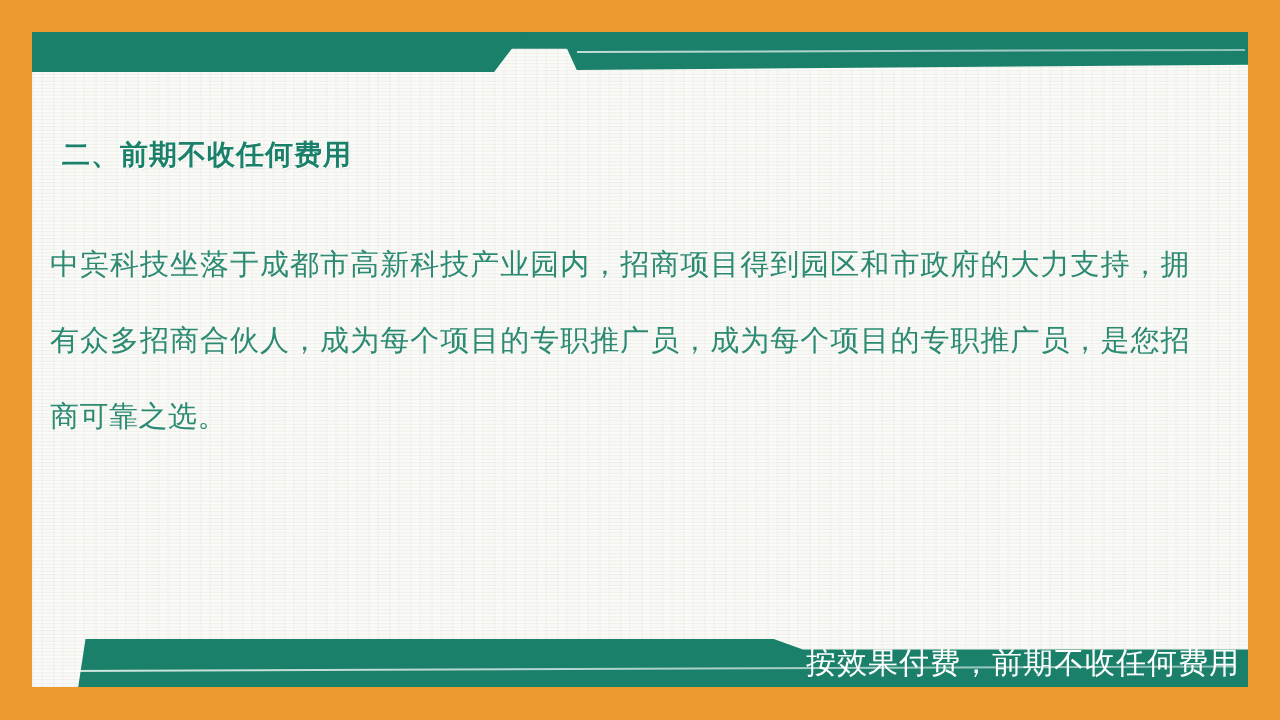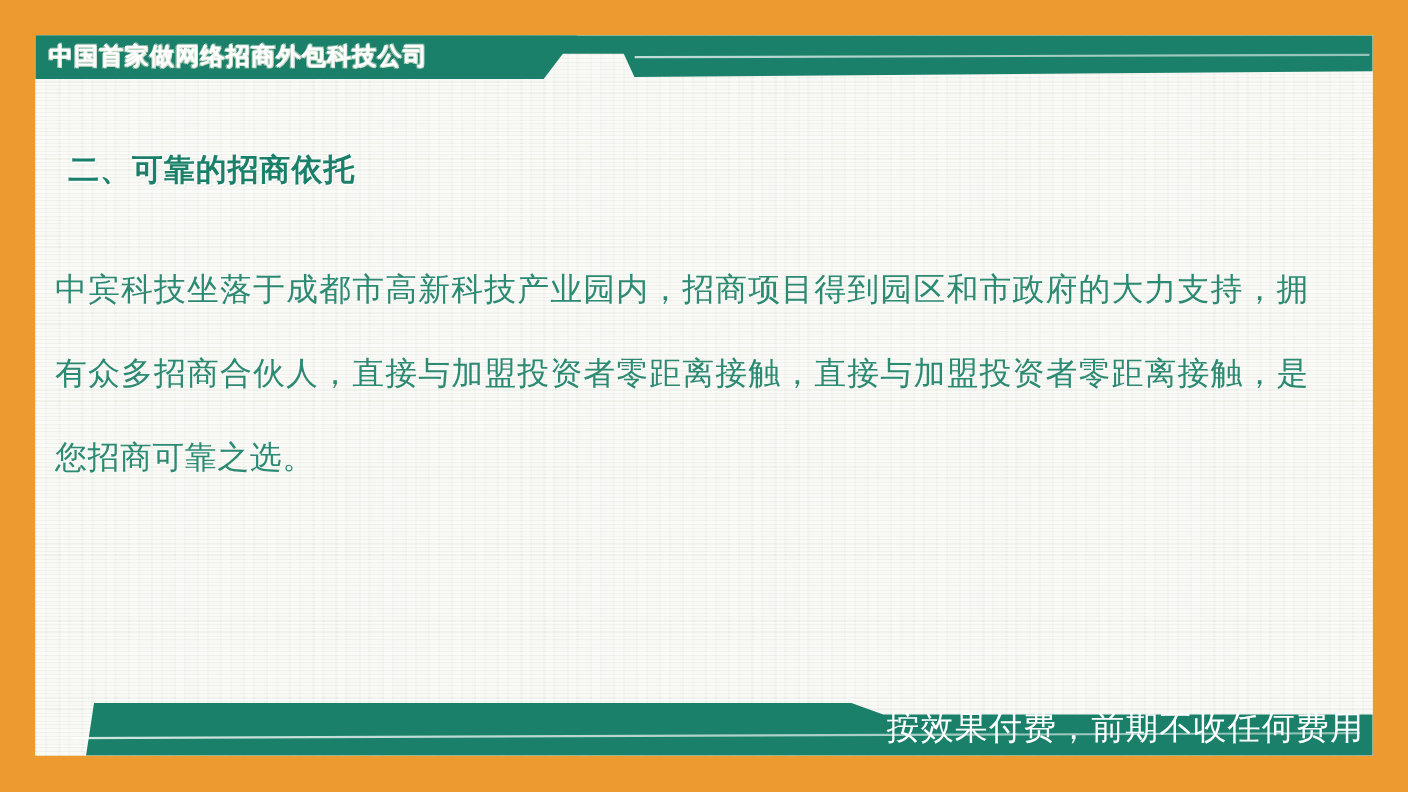--- a/index.html
+++ b/index.html
@@ -187,24 +187,23 @@
 <body>
 
 <div id="slide">
 
   <div class="canvas"></div>
 
   <div class="header-band"></div>
   <div class="header-band-2"></div>
   <div class="header-accent-line"></div>
 
-  <div class="header-title">中国首家做网络招商外包科技公司</div>
-
-  <div class="section-heading">二、可靠的招商依托</div>
-
-  <div class="body-copy">中宾科技坐落于成都市高新科技产业园内，招商项目得到园区和市政府的大力支持，拥有众多招商合伙人，直接与加盟投资者零距离接触，直接与加盟投资者零距离接触，是您招商可靠之选。</div>
+
+  <div class="section-heading">二、前期不收任何费用</div>
+
+  <div class="body-copy">中宾科技坐落于成都市高新科技产业园内，招商项目得到园区和市政府的大力支持，拥有众多招商合伙人，成为每个项目的专职推广员，成为每个项目的专职推广员，是您招商可靠之选。</div>
 
   <div class="footer-band"></div>
   <div class="footer-accent-line"></div>
 
   <div class="footer-tagline">按效果付费，前期不收任何费用</div>
 
 </div>
 
 </body></html>

